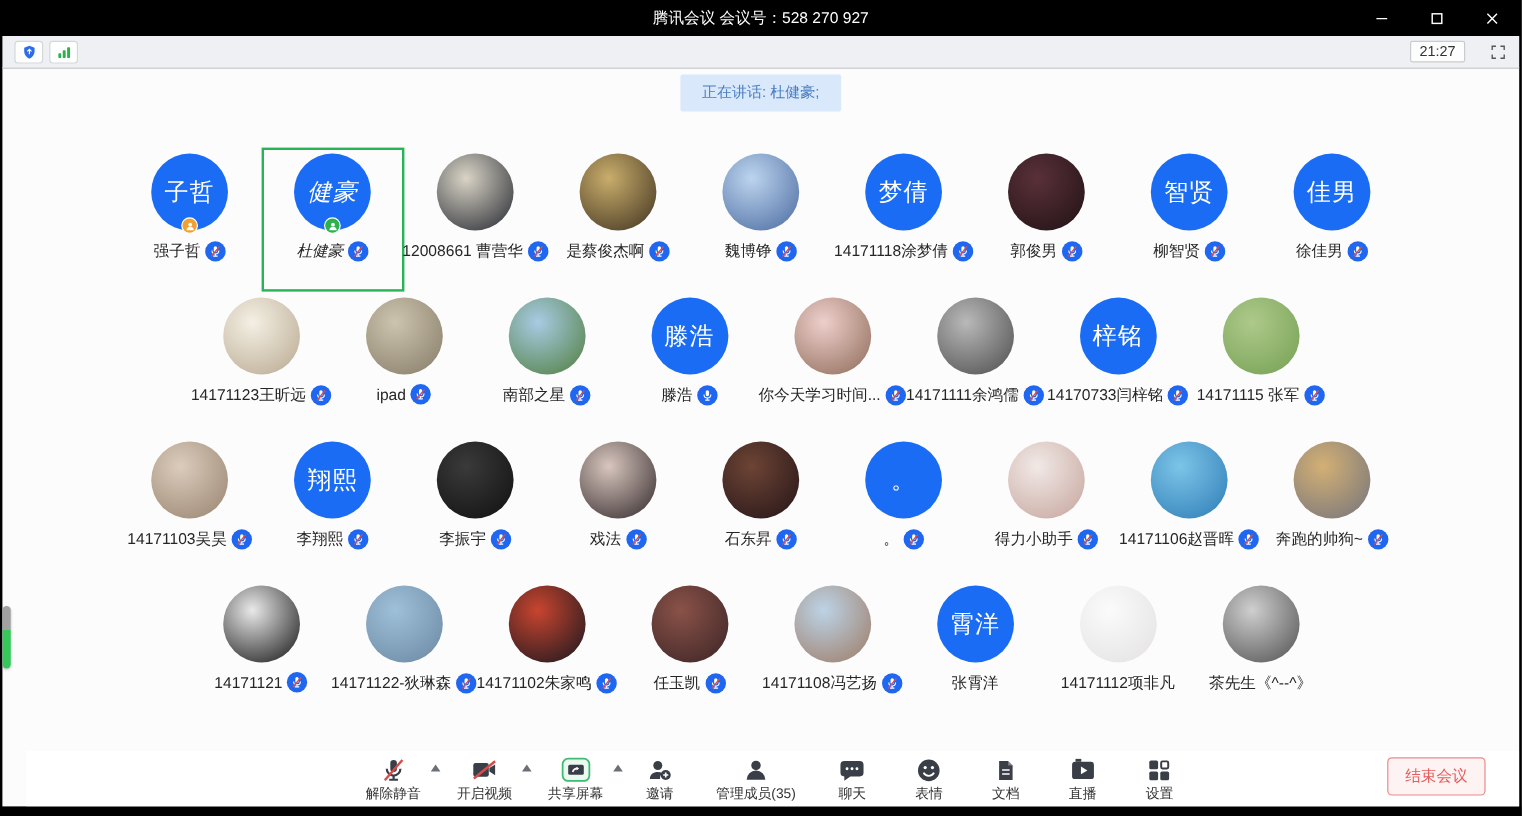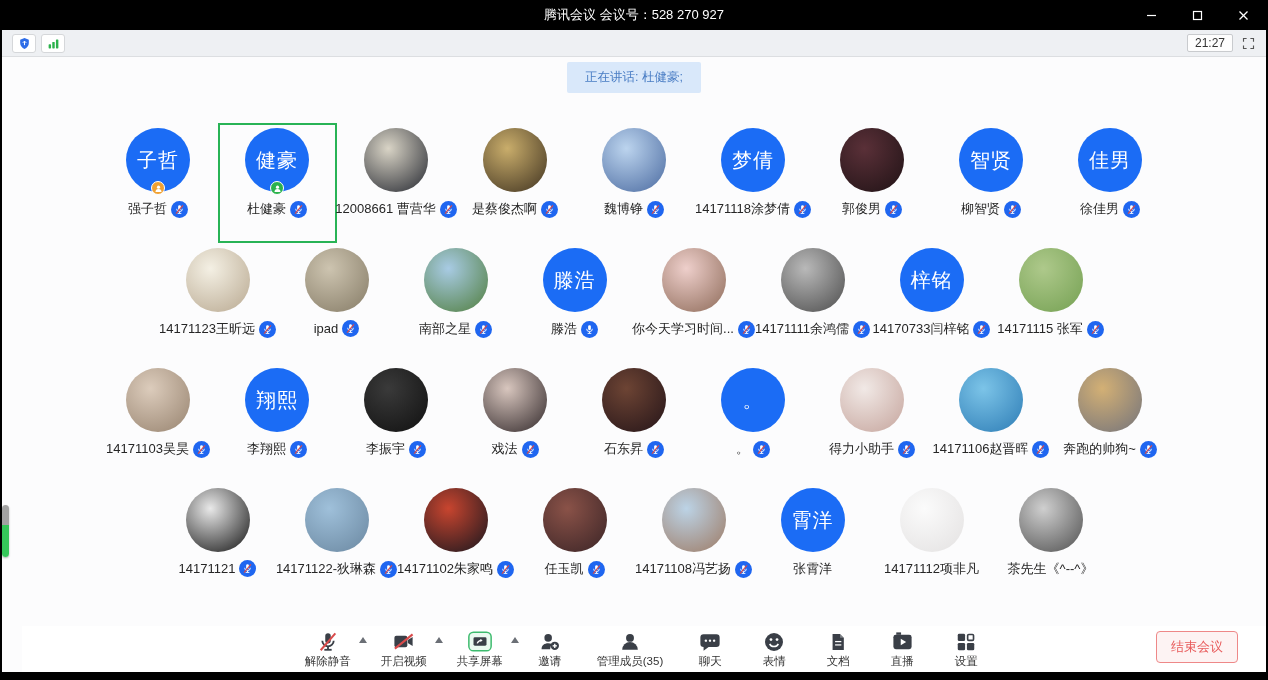--- a/index.html
+++ b/index.html
@@ -11,33 +11,33 @@
   .titlebar { height:30px; background:#000; color:#fff; position:relative;
     display:flex; align-items:center; justify-content:center; font-size:13px; flex:0 0 30px;}
   .win-controls { position:absolute; right:0; top:0; height:30px; display:flex; }
   .win-btn { width:46px; height:30px; display:flex; align-items:center; justify-content:center; cursor:pointer;}
   
   .subbar { height:27px; background:#eef0f3; border-bottom:1px solid #dcdee1;
     display:flex; align-items:center; padding:0 10px; flex:0 0 27px; }
   .subbar-left { display:flex; gap:5px; }
   .mini-btn { width:24px; height:19px; background:#fff; border:1px solid #d5d7da; border-radius:3px;
     display:flex; align-items:center; justify-content:center; }
-  .subbar-right { margin-left:auto; display:flex; align-items:center; gap:8px; }
+  .subbar-right { margin-left:auto; display:flex; align-items:center; gap:20px; }
   .time-box { font-size:12px; color:#333; background:#fdfdfd; border:1px solid #c9cbce;
     border-radius:2px; padding:1px 7px; }
   
   .main { flex:1 1 auto; background:#fcfcfd; position:relative; overflow:hidden; }
   .banner { width:max-content; margin:5px auto 0; background:#d9e8fa; color:#4a7dc4;
     font-size:12.5px; padding:7px 18px; border-radius:2px; }
   
   .grid { margin-top:30px; }
   .p-row { display:flex; justify-content:center; height:120px; }
   .tile { width:119px; display:flex; flex-direction:column; align-items:center;
     border:2px solid transparent; padding-top:3px; }
-  .tile.active { border-color:#28b356; }
+  .tile.active { border-color:#28b356;font-style:italic; }
   .avatar-wrap { position:relative; width:64px; height:64px; }
   .avatar { width:64px; height:64px; border-radius:50%; }
   .avatar.ini { color:#ffffff; font-size:20px; display:flex; align-items:center; justify-content:center;
     letter-spacing:1px; }
   .member-badge { position:absolute; left:50%; bottom:-3px; transform:translateX(-50%);
     width:14px; height:14px; border-radius:50%; border:1.5px solid #fff;
     display:flex; align-items:center; justify-content:center; }
   .pname { margin-top:8px; display:flex; align-items:center; gap:4px; font-size:13px;
     color:#262626; white-space:nowrap; }
   .mic-badge { width:17px; height:17px; border-radius:50%; display:flex;

